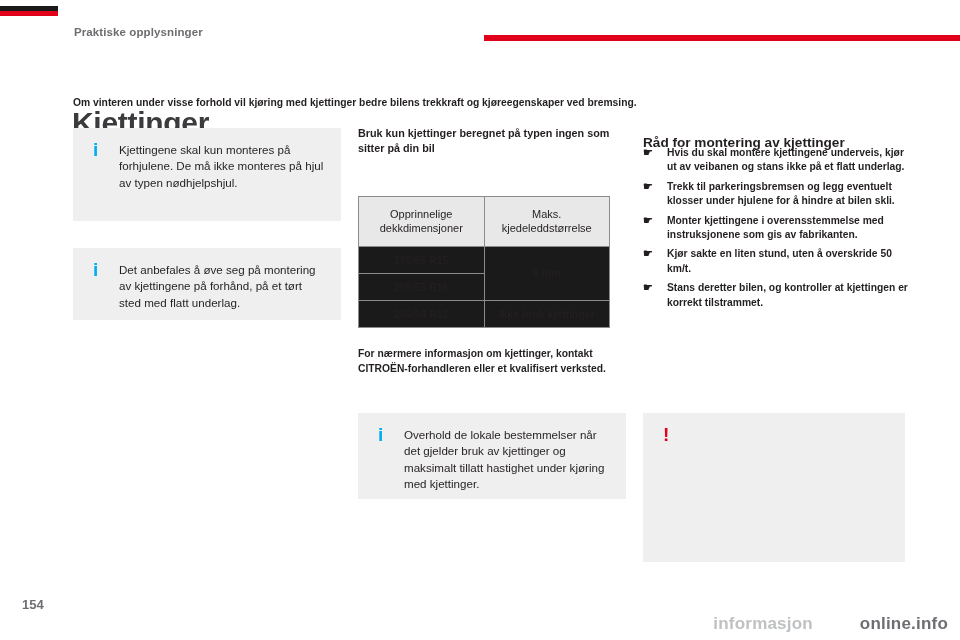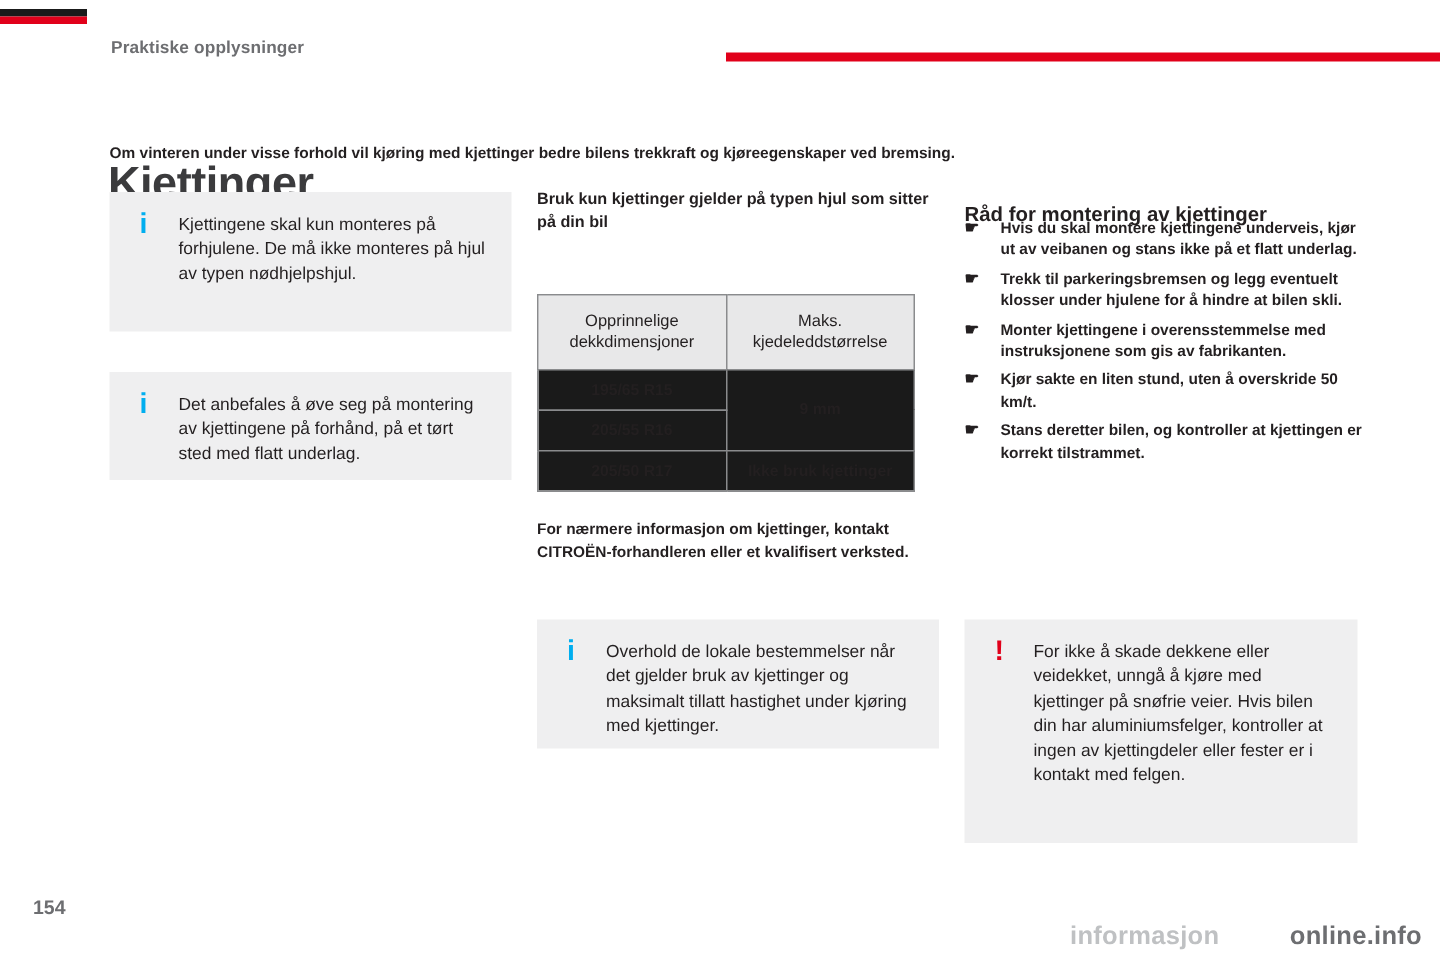--- a/index.html
+++ b/index.html
@@ -216,21 +216,21 @@
 <div class="note" id="note-front-wheels">
   <span class="note-icon info">i</span>
   <div class="note-text">Kjettingene skal kun monteres på forhjulene. De må ikke monteres på hjul av typen nødhjelpshjul.</div>
 </div>
 
 <div class="note" id="note-practice">
   <span class="note-icon info">i</span>
   <div class="note-text">Det anbefales å øve seg på montering av kjettingene på forhånd, på et tørt sted med flatt underlag.</div>
 </div>
 
-<div class="lead-bold">Bruk kun kjettinger gjelder på typen hjul som sitter på din bil</div>
+<div class="lead-bold">Bruk kun kjettinger beregnet på typen ingen som sitter på din bil</div>
 
 <table class="chain-table">
   <thead>
     <tr>
       <th>Opprinnelige dekkdimensjoner</th>
       <th>Maks. kjedeleddstørrelse</th>
     </tr>
   </thead>
   <tbody>
     <tr>
@@ -274,19 +274,18 @@
     <span>Kjør sakte en liten stund, uten å overskride 50 km/t.</span>
   </li>
   <li>
     <span class="bullet-hand">☛</span>
     <span>Stans deretter bilen, og kontroller at kjettingen er korrekt tilstrammet.</span>
   </li>
 </ul>
 
 <div class="note" id="note-warning">
   <span class="note-icon warn">!</span>
-  <div class="note-text">For ikke å skade dekkene eller veidekket, unngå å kjøre med kjettinger på snøfrie veier. Hvis bilen din har aluminiumsfelger, kontroller at ingen av kjettingdeler eller fester er i kontakt med felgen.</div>
 </div>
 
 <div class="page-number">154</div>
 <div class="watermark">
   <span>informasjon</span><span class="wm-dark">online.info</span>
 </div>
 
 </body></html>

